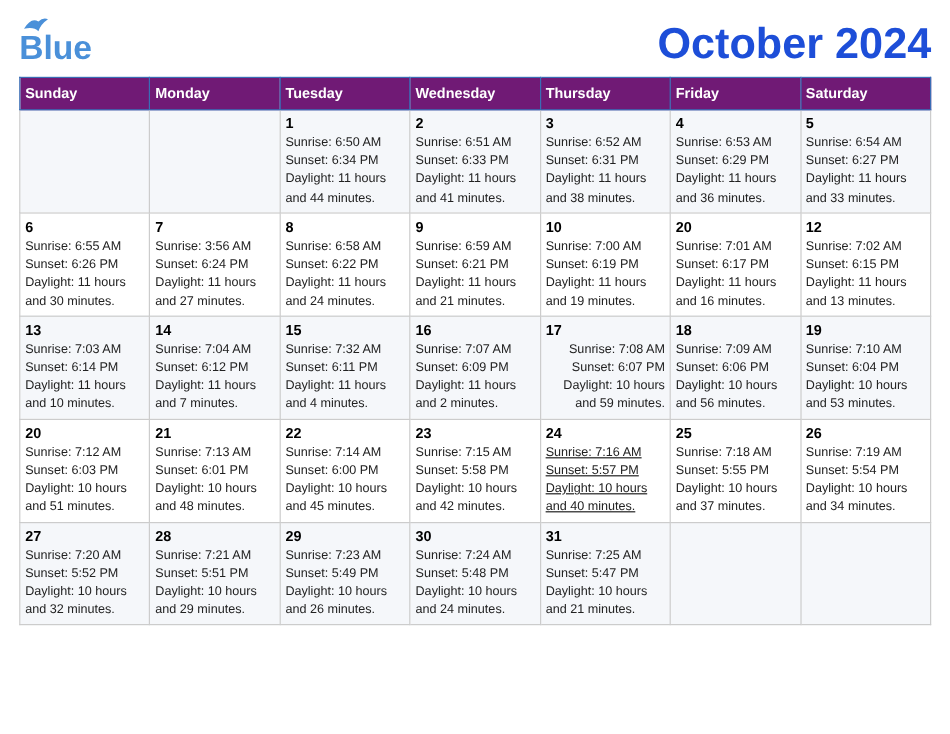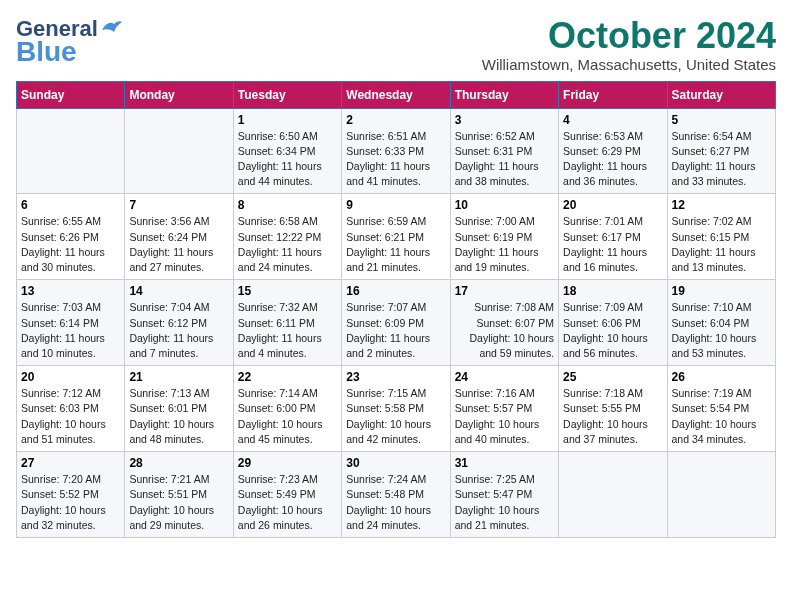--- a/index.html
+++ b/index.html
@@ -20,34 +20,34 @@
       display: flex;
       flex-direction: column;
       align-items: flex-start;
     }
     .title-block {
       text-align: right;
     }
     .month-title {
       font-size: 36px;
       font-weight: bold;
-      color: #0f766e;
+      color: #1d4ed8;
       line-height: 1.1;
     }
     .location {
       font-size: 15px;
       color: #444;
     }
     table {
       width: 100%;
       border-collapse: collapse;
       font-size: 11px;
     }
     thead tr th {
-      background: #be185d;
+      background: #701a75;
       color: #fff;
       padding: 6px 4px;
       text-align: left;
       font-size: 12px;
       font-weight: bold;
       border: 1px solid #3a6db5;
     }
     tbody tr td {
       border: 1px solid #ccc;
       padding: 4px 4px;
@@ -73,30 +73,28 @@
     td.empty {
       background: #f5f7fa;
     }
   </style>
 </head>
 <body>
 
 <div class="header">
   <div class="logo">
     <div style="display:flex;align-items:center;">
-      <span style="font-size:22px;font-weight:bold;color:#2c4a7c;">General</span>
       <svg width="22" height="18" viewBox="0 0 22 18" style="margin-left:2px;margin-top:-4px;">
         <path d="M2,12 Q8,2 14,6 Q18,2 22,4 Q16,8 14,14 Q10,10 2,12Z" fill="#4a90d9"></path>
       </svg>
     </div>
     <span style="font-size:28px;font-weight:bold;color:#4a90d9;margin-top:-6px;">Blue</span>
   </div>
   <div class="title-block">
     <div class="month-title">October 2024</div>
-    <div class="location">Williamstown, Massachusetts, United States</div>
   </div>
 </div>
 
 <table>
   <thead>
     <tr>
     <th>Sunday</th>
         <th>Monday</th>
         <th>Tuesday</th>
         <th>Wednesday</th>
@@ -149,21 +147,21 @@
         </td>
         <td>
           <span class="day-num">7</span>
           <div class="day-info" style="white-space: pre-line;">Sunrise: 3:56 AM
 Sunset: 6:24 PM
 Daylight: 11 hours and 27 minutes.</div>
         </td>
         <td>
           <span class="day-num">8</span>
           <div class="day-info" style="white-space: pre-line;">Sunrise: 6:58 AM
-Sunset: 12:22 PM
+Sunset: 6:22 PM
 Daylight: 11 hours and 24 minutes.</div>
         </td>
         <td>
           <span class="day-num">9</span>
           <div class="day-info" style="white-space: pre-line;">Sunrise: 6:59 AM
 Sunset: 6:21 PM
 Daylight: 11 hours and 21 minutes.</div>
         </td>
         <td>
           <span class="day-num">10</span>
@@ -248,21 +246,21 @@
 Daylight: 10 hours and 45 minutes.</div>
         </td>
         <td>
           <span class="day-num">23</span>
           <div class="day-info" style="white-space: pre-line;">Sunrise: 7:15 AM
 Sunset: 5:58 PM
 Daylight: 10 hours and 42 minutes.</div>
         </td>
         <td>
           <span class="day-num">24</span>
-          <div class="day-info" style="white-space: pre-line;">Sunrise: 7:16 AM
+          <div class="day-info" style="white-space: pre-line; text-decoration: underline;">Sunrise: 7:16 AM
 Sunset: 5:57 PM
 Daylight: 10 hours and 40 minutes.</div>
         </td>
         <td>
           <span class="day-num">25</span>
           <div class="day-info" style="white-space: pre-line;">Sunrise: 7:18 AM
 Sunset: 5:55 PM
 Daylight: 10 hours and 37 minutes.</div>
         </td>
         <td>

